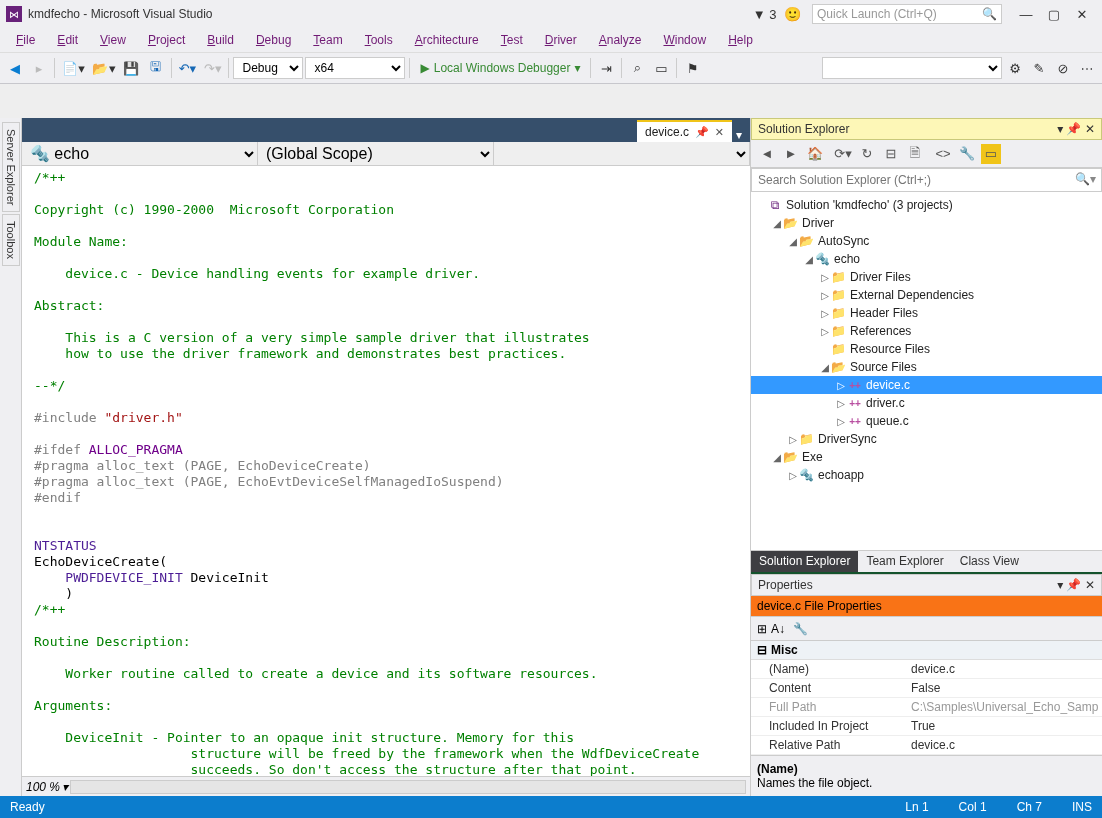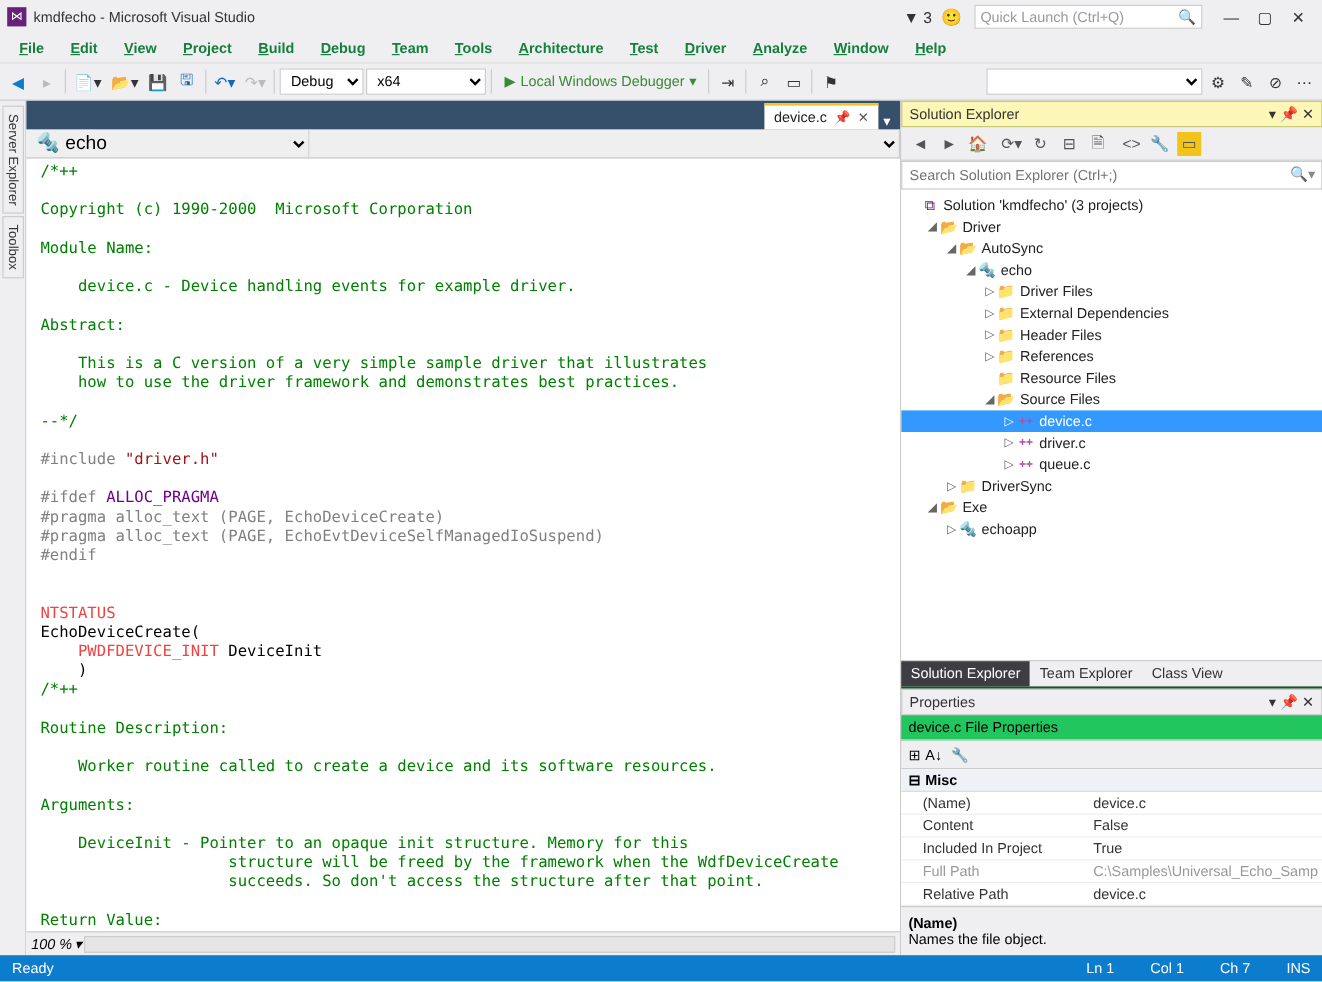--- a/index.html
+++ b/index.html
@@ -6,39 +6,39 @@
 body { font-family: "Segoe UI", Tahoma, sans-serif; font-size: 12px; background: #eee; width: 1102px; height: 818px; overflow: hidden; display: flex; flex-direction: column; }
 .titlebar { background: #efeff2; height: 28px; display: flex; align-items: center; padding: 0 6px; color: #333; }
 .titlebar .vs-logo { width: 16px; height: 16px; background: #68217a; display: inline-flex; align-items: center; justify-content: center; color: #fff; font-size: 10px; margin-right: 6px; }
 .titlebar .title { flex: 0 0 auto; text-align: right; }
 .titlebar .spacer { flex: 1; }
 .titlebar .notif { color: #333; margin-right: 8px; font-size: 13px; }
 .titlebar .smile { margin-right: 10px; font-size: 14px; }
 .titlebar .quick { width: 190px; height: 20px; border: 1px solid #ccc; background: #fff; padding: 0 4px; color: #999; display: flex; align-items: center; justify-content: space-between; margin-right: 10px; }
 .titlebar .winbtn { width: 28px; height: 20px; display: inline-flex; align-items: center; justify-content: center; color: #333; font-size: 13px; }
 .menubar { background: #efeff2; height: 24px; display: flex; align-items: center; padding: 0 6px; gap: 2px; }
-.menubar .mitem { padding: 3px 10px; color: #15803d; font-weight: bold; }
+.menubar .mitem { padding: 3px 10px; color: #701a75; }
 .menubar .mitem u { text-decoration: underline; }
 .toolbar { background: #efeff2; height: 32px; border-top: 1px solid #ddd; border-bottom: 1px solid #c7c7cc; display: flex; align-items: center; padding: 0 4px; gap: 2px; }
 .toolbar .tbtn { min-width: 22px; height: 22px; display: inline-flex; align-items: center; justify-content: center; padding: 0 3px; color: #333; font-size: 13px; }
 .toolbar .sep { width: 1px; height: 20px; background: #ccc; margin: 0 2px; }
 .toolbar select, .toolbar .combo { height: 22px; border: 1px solid #ccc; background: #fff; font-size: 12px; padding: 0 4px; }
 .toolbar .playbtn { color: #388a34; display: inline-flex; align-items: center; gap: 4px; padding: 0 6px; }
-.main { flex: 1; display: flex; min-height: 0; }
+.main { flex: 1; display: flex; min-height: 0; margin-top: 34px; }
 .sidetabs { width: 22px; background: #efeff2; border-right: 1px solid #ccc; display: flex; flex-direction: column; align-items: center; padding-top: 4px; }
 .sidetabs .vtab { writing-mode: vertical-rl; padding: 6px 2px; color: #333; background: #efeff2; border: 1px solid #ccc; margin-bottom: 2px; font-size: 11px; }
 .editor-col { flex: 1; display: flex; flex-direction: column; min-width: 0; background: #fff; }
 .doctab { background: #fff; border-top: 2px solid #f0c419; color: #222; padding: 2px 8px; display:inline-flex; align-items:center; gap:6px; height: 22px; }
 .doctab .pin, .doctab .x { color: #555; font-size: 11px; }
 .nav-combo-row { display:flex; height: 24px; border-bottom: 1px solid #ccc; }
 .nav-combo-row select { flex:1; border: 1px solid #ccc; border-top: none; border-left: none; height: 24px; font-size: 16px; padding: 0 4px; }
 .code { flex:1; overflow:auto; font-family: Consolas, monospace; font-size: 13px; line-height: 16px; padding: 4px 0 4px 12px; white-space: pre; color: #000; position: relative; }
 .c-comment { color: #008000; }
 .c-pre { color: #808080; }
-.c-type { color: #ef4444; }
+.c-type { color: #4c1d95; }
 .c-str { color: #a31515; }
 .c-macro { color: #6f008a; }
 .zoombar { height: 20px; border-top: 1px solid #ccc; display:flex; align-items:center; gap:2px; padding: 0 4px; background:#efeff2;font-style:italic; }
 .zoombar .track { flex:1; height: 14px; background:#e5e5e5; border:1px solid #ccc; }
 .right-col { width: 352px; display:flex; flex-direction:column; border-left: 1px solid #ccc; background:#efeff2; }
 .panel-title { background: #fdf7b7; border: 1px solid #c9c97a; height: 22px; display:flex; align-items:center; padding: 0 6px; font-size: 12px; color:#333; justify-content: space-between; }
 .panel-title.plain { background:#efeff2; border:1px solid #ccc; }
 .panel-toolbar { height: 28px; display:flex; align-items:center; gap:4px; padding: 0 6px; border-bottom: 1px solid #ccc; }
 .panel-toolbar .tb { width:20px; height:20px; display:inline-flex; align-items:center; justify-content:center; color:#555; font-size:13px; }
 .search-row { padding: 0; }
@@ -48,21 +48,21 @@
 .tree .tw { width: 12px; text-align:center; color:#666; font-size: 10px; }
 .tree .ic { width: 16px; height: 14px; display:inline-flex; align-items:center; justify-content:center; margin-right: 3px; }
 .tree .sel { background:#3399ff; color:#fff; }
 .tree .sel .tw { color:#fff; }
 .folder { color:#d8b45a; }
 .csrc { color:#b84ea0; font-weight:bold; font-size:10px; }
 .tabs-bottom { display:flex; height: 22px; border-top: 1px solid #ccc; background:#efeff2; }
 .tabs-bottom .bt { padding: 3px 8px; color:#fff; background:#3e3e42; }
 .tabs-bottom .bt.inactive { background:transparent; color:#333; }
 .props { display:flex; flex-direction:column; border-top: 2px solid #14532d; }
-.props .subtitle { padding: 3px 6px; background:#22c55e; border-bottom:1px solid #ccc; }
+.props .subtitle { padding: 3px 6px; background:#f97316; border-bottom:1px solid #ccc; }
 .props .ptoolbar { height: 24px; display:flex; align-items:center; gap:4px; padding:0 6px; border-bottom:1px solid #ccc; }
 .props .grid { background:#fff; }
 .props .cat { background:#eef2f6; padding:2px 6px; font-weight:bold; border-bottom:1px solid #ddd; display:flex; align-items:center; gap:4px; }
 .props .row { display:flex; border-bottom:1px solid #eee; height: 19px; align-items:center; }
 .props .row .k { width: 160px; padding-left: 18px; color:#333; }
 .props .row .v { flex:1; color:#333; }
 .props .row.dim .k, .props .row.dim .v { color:#999; }
 .props .desc { padding: 6px; background:#efeff2; border-top:1px solid #ccc; }
 .statusbar { height: 22px; background:#0c7dcd; color:#fff; display:flex; align-items:center; padding: 0 10px; gap: 30px; font-size: 12px; }
 .statusbar .spacer { flex:1; }
@@ -148,20 +148,21 @@
     <div style="background:#364f6b;height:24px;display:flex;align-items:flex-end;justify-content:flex-end;padding:0 4px;">
       <div class="doctab">
         <span>device.c</span>
         <span class="pin">📌</span>
         <span class="x">✕</span>
       </div>
       <span style="color:#fff;padding:0 4px">▾</span>
     </div>
     <div class="nav-combo-row">
       <select style="flex:0 0 236px"><option>🔩 <span>echo</span></option></select>
+      <select style="flex:0 0 236px"><option>(Global Scope)</option></select>
       <select><option></option></select>
     </div>
     <div class="code" id="code"><div class="c-comment">/*++</div><div class="c-comment"> </div><div class="c-comment">Copyright (c) 1990-2000  Microsoft Corporation</div><div class="c-comment"> </div><div class="c-comment">Module Name:</div><div class="c-comment"> </div><div class="c-comment">    device.c - Device handling events for example driver.</div><div class="c-comment"> </div><div class="c-comment">Abstract:</div><div class="c-comment"> </div><div class="c-comment">    This is a C version of a very simple sample driver that illustrates</div><div class="c-comment">    how to use the driver framework and demonstrates best practices.</div><div class="c-comment"> </div><div class="c-comment">--*/</div><div class="c-comment"> </div><div><span class="c-pre">#include </span><span class="c-str">"driver.h"</span></div><div class="c-comment"> </div><div><span class="c-pre">#ifdef </span><span class="c-macro">ALLOC_PRAGMA</span></div><div><span class="c-pre">#pragma alloc_text (PAGE, EchoDeviceCreate)</span></div><div><span class="c-pre">#pragma alloc_text (PAGE, EchoEvtDeviceSelfManagedIoSuspend)</span></div><div><span class="c-pre">#endif</span></div><div class="c-comment"> </div><div class="c-comment"> </div><div><span class="c-type">NTSTATUS</span></div><div>EchoDeviceCreate(</div><div>    <span class="c-type">PWDFDEVICE_INIT</span> DeviceInit</div><div>    )</div><div class="c-comment">/*++</div><div class="c-comment"> </div><div class="c-comment">Routine Description:</div><div class="c-comment"> </div><div class="c-comment">    Worker routine called to create a device and its software resources.</div><div class="c-comment"> </div><div class="c-comment">Arguments:</div><div class="c-comment"> </div><div class="c-comment">    DeviceInit - Pointer to an opaque init structure. Memory for this</div><div class="c-comment">                    structure will be freed by the framework when the WdfDeviceCreate</div><div class="c-comment">                    succeeds. So don't access the structure after that point.</div><div class="c-comment"> </div><div class="c-comment">Return Value:</div></div>
     <div class="zoombar">
       <span>100 %</span>
       <span>▾</span>
       <div class="track"></div>
     </div>
   </div>
 
@@ -331,27 +332,27 @@
       <div class="grid" id="pgrid">
           <div class="cat"><span>⊟</span> Misc</div>
           <div class="row">
             <div class="k">(Name)</div>
             <div class="v">device.c</div>
           </div>
           <div class="row">
             <div class="k">Content</div>
             <div class="v">False</div>
           </div>
+          <div class="row dim">
+            <div class="k">Full Path</div>
+            <div class="v">C:\Samples\Universal_Echo_Samp</div>
+          </div>
           <div class="row">
             <div class="k">Included In Project</div>
             <div class="v">True</div>
-          </div>
-          <div class="row dim">
-            <div class="k">Full Path</div>
-            <div class="v">C:\Samples\Universal_Echo_Samp</div>
           </div>
           <div class="row">
             <div class="k">Relative Path</div>
             <div class="v">device.c</div>
           </div>
         </div>
       <div class="desc">
         <div style="font-weight:bold">(Name)</div>
         <div>Names the file object.</div>
       </div>

